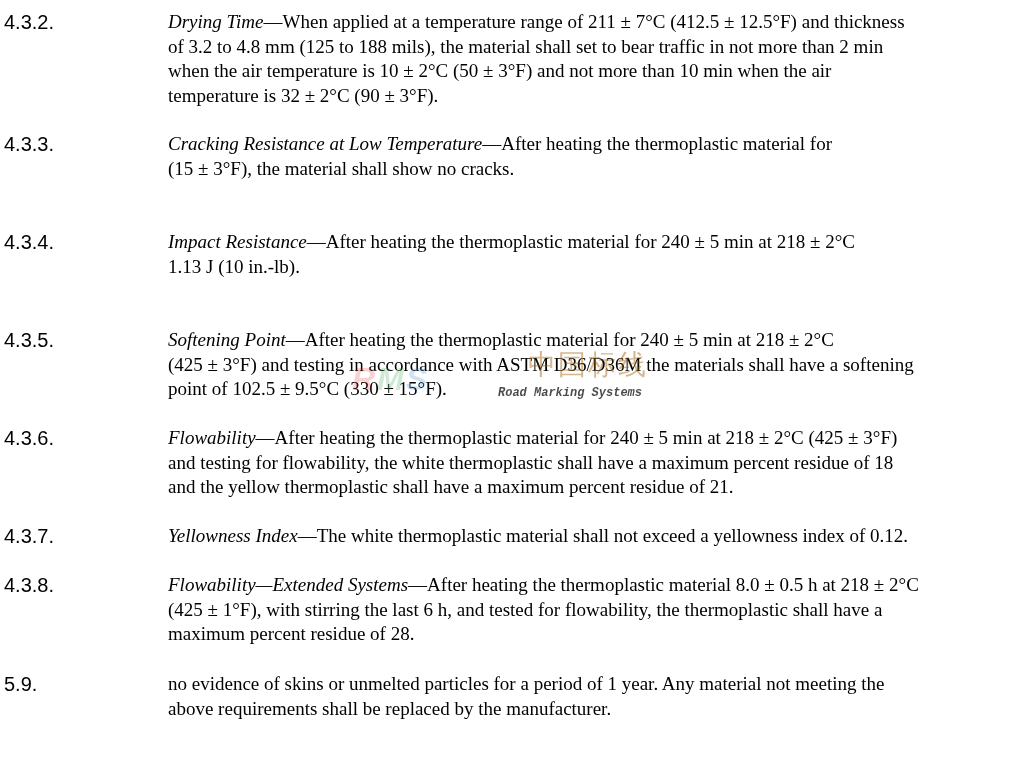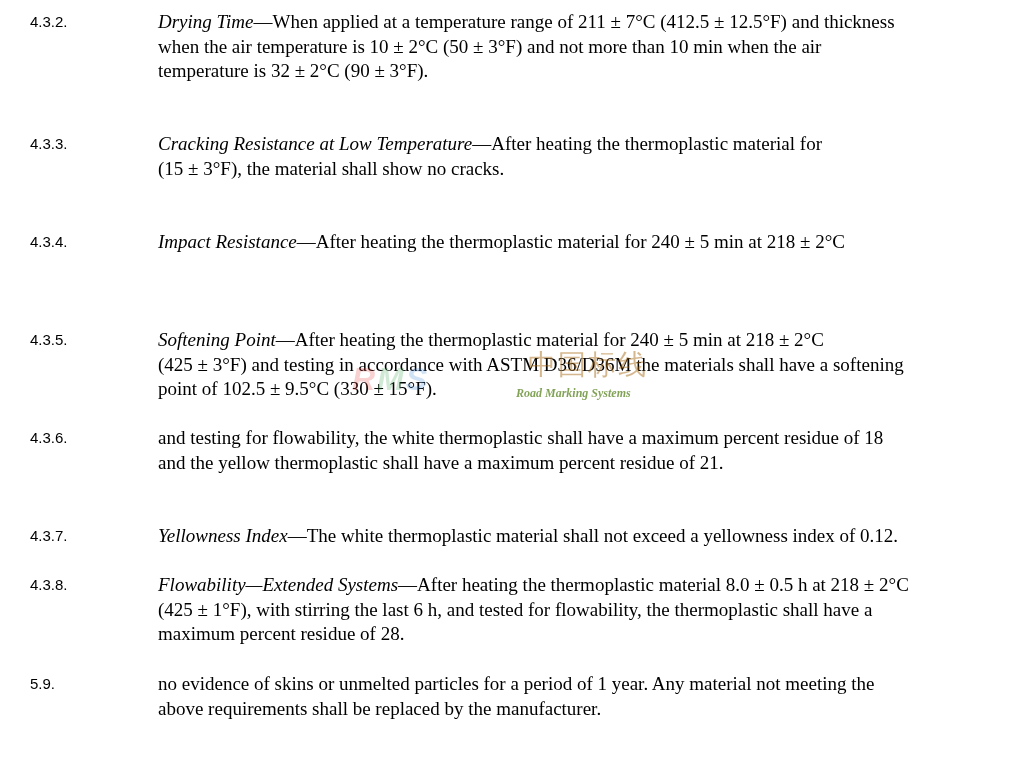--- a/index.html
+++ b/index.html
@@ -14,29 +14,29 @@
       overflow: hidden;
       color: #000000;
     }
     .section {
       position: absolute;
       left: 0;
       width: 1016px;
     }
     .sec-num {
       position: absolute;
-      left: 30px;
+      left: 4px;
       top: 0;
       font-family: "Liberation Sans", sans-serif;
-      font-size: 15px;
+      font-size: 20px;
       line-height: 24px;
     }
     .sec-body {
       position: absolute;
-      left: 158px;
+      left: 168px;
       top: 0;
       width: 840px;
       font-family: "Liberation Serif", serif;
       font-size: 19px;
       line-height: 24.5px;
     }
     .sec-body .line {
       display: block;
       white-space: nowrap;
     }
@@ -72,71 +72,74 @@
       top: -6px;
       font-family: Liberation Sans, sans-serif;
       font-size: 28px;
       line-height: 30px;
       color: #a16207;
       opacity: 0.45;
       letter-spacing: 2px;
     }
     .wm-en {
       position: absolute;
-      left: 164px;
+      left: 146px;
       top: 30px;
-      font-family: Liberation Serif, serif;
+      font-family: Liberation Mono, monospace;
       font-weight: bold;
       font-style: italic;
       font-size: 12px;
       line-height: 14px;
-      color: #4d7c0f;
+      color: #000000;
       opacity: 0.7;
       white-space: nowrap;
     }
   </style>
 </head>
 <body>
 
 <div class="section" style="top:10px;">
   <span class="sec-num">4.3.2.</span>
   <div class="sec-body">
     <span class="line"><span class="sec-title">Drying Time</span><span>—When applied at a temperature range of 211 ± 7°C (412.5 ± 12.5°F) and thickness</span></span>
+    <span class="line">of 3.2 to 4.8 mm (125 to 188 mils), the material shall set to bear traffic in not more than 2 min</span>
     <span class="line">when the air temperature is 10 ± 2°C (50 ± 3°F) and not more than 10 min when the air</span>
     <span class="line">temperature is 32 ± 2°C (90 ± 3°F).</span>
   </div>
 </div>
 
 <div class="section" style="top:132px;">
   <span class="sec-num">4.3.3.</span>
   <div class="sec-body">
     <span class="line"><span class="sec-title">Cracking Resistance at Low Temperature</span><span>—After heating the thermoplastic material for</span></span>
     <span class="line">(15 ± 3°F), the material shall show no cracks.</span>
   </div>
 </div>
 
 <div class="section" style="top:230px;">
   <span class="sec-num">4.3.4.</span>
   <div class="sec-body">
     <span class="line"><span class="sec-title">Impact Resistance</span><span>—After heating the thermoplastic material for 240 ± 5 min at 218 ± 2°C</span></span>
+    <span class="line">1.13 J (10 in.-lb).</span>
   </div>
 </div>
 
 <div class="section" style="top:328px;">
   <span class="sec-num">4.3.5.</span>
   <div class="sec-body">
     <span class="line"><span class="sec-title">Softening Point</span><span>—After heating the thermoplastic material for 240 ± 5 min at 218 ± 2°C</span></span>
     <span class="line">(425 ± 3°F) and testing in accordance with ASTM D36/D36M the materials shall have a softening</span>
     <span class="line">point of 102.5 ± 9.5°C (330 ± 15°F).</span>
   </div>
 </div>
 
 <div class="section" style="top:426px;">
   <span class="sec-num">4.3.6.</span>
   <div class="sec-body">
+    <span class="line"><span class="sec-title">Flowability</span><span>—After heating the thermoplastic material for 240 ± 5 min at 218 ± 2°C (425 ± 3°F)</span></span>
     <span class="line">and testing for flowability, the white thermoplastic shall have a maximum percent residue of 18</span>
     <span class="line">and the yellow thermoplastic shall have a maximum percent residue of 21.</span>
   </div>
 </div>
 
 <div class="section" style="top:524px;">
   <span class="sec-num">4.3.7.</span>
   <div class="sec-body">
     <span class="line"><span class="sec-title">Yellowness Index</span><span>—The white thermoplastic material shall not exceed a yellowness index of 0.12.</span></span>
   </div>

